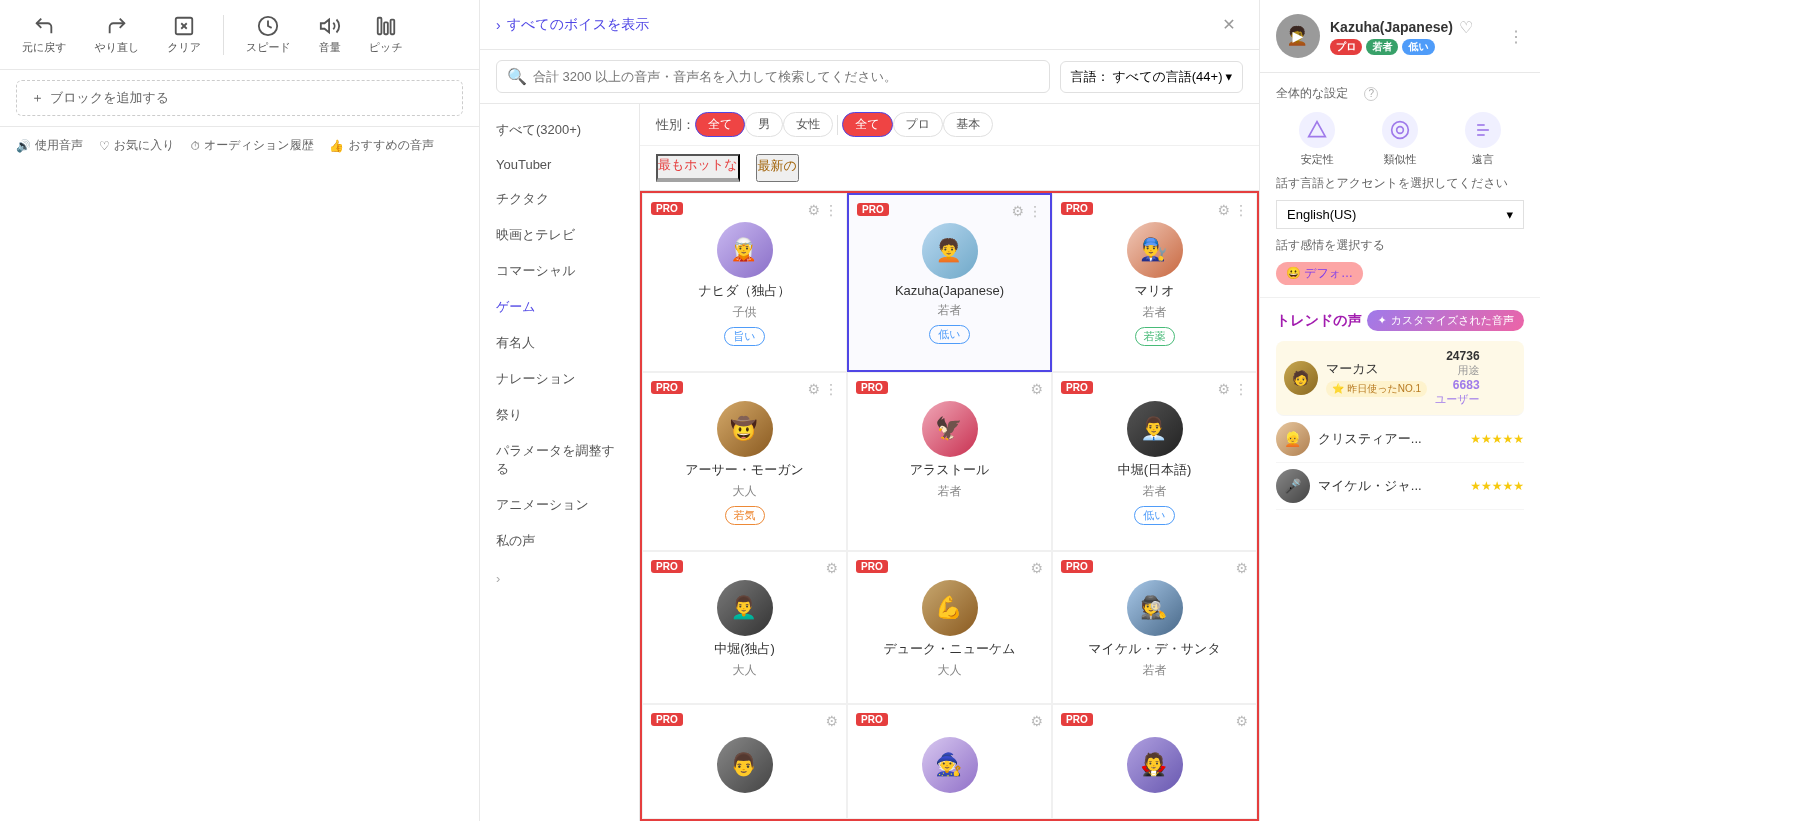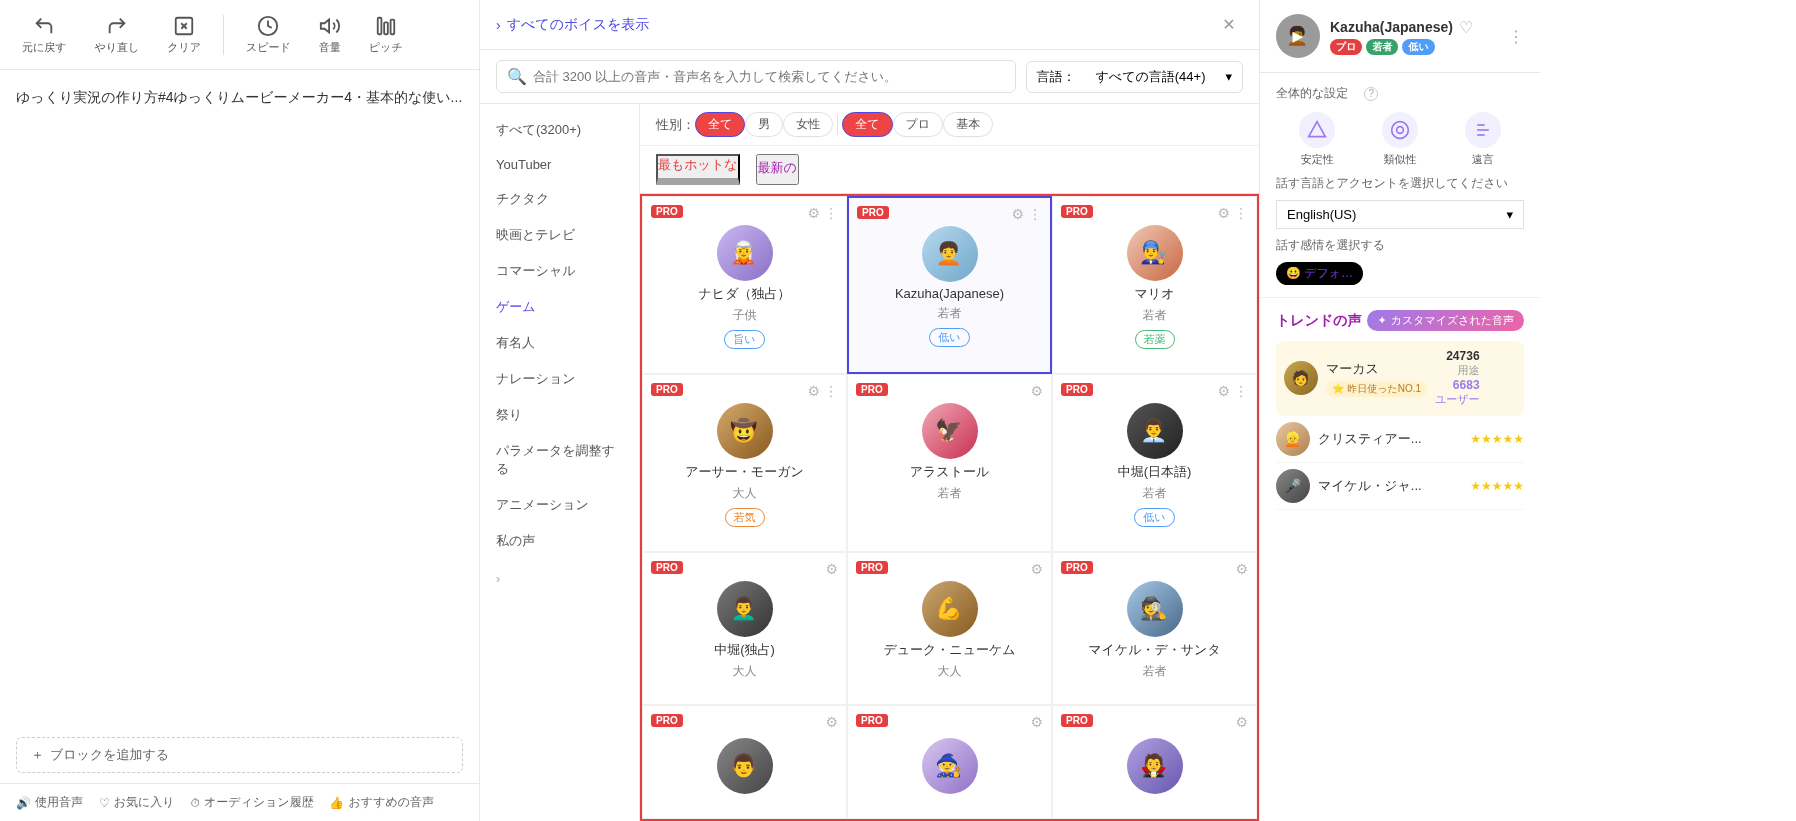--- a/index.html
+++ b/index.html
@@ -25,37 +25,37 @@
 
     
     .voice-panel { width: 780px; display: flex; flex-direction: column; border-right: 1px solid #e8e8e8; background: #fff; flex-shrink: 0; }
 
     .voice-panel-header { display: flex; align-items: center; justify-content: space-between; padding: 8px 16px; border-bottom: 1px solid #e8e8e8; height: 50px; }
     .voice-panel-title { display: flex; align-items: center; gap: 6px; color: #4f46e5; font-size: 14px; font-weight: 500; cursor: pointer; }
 
     .search-bar { display: flex; align-items: center; padding: 10px 16px; gap: 10px; border-bottom: 1px solid #e8e8e8; }
     .search-input-wrap { flex: 1; display: flex; align-items: center; gap: 6px; border: 1px solid #e0e0e0; border-radius: 6px; padding: 6px 10px; }
     .search-input { border: none; outline: none; font-size: 13px; color: #999; width: 100%; background: none; }
-    .lang-select { display: flex; align-items: center; gap: 20px; border: 1px solid #e0e0e0; border-radius: 6px; padding: 6px 10px; font-size: 13px; cursor: pointer; white-space: nowrap; }
+    .lang-select { display: flex; align-items: center; gap: 3px; border: 1px solid #e0e0e0; border-radius: 6px; padding: 6px 10px; font-size: 13px; cursor: pointer; white-space: nowrap; }
 
     .category-list { width: 160px; border-right: 1px solid #e8e8e8; padding: 8px 0; flex-shrink: 0; }
     .category-item { padding: 9px 16px; font-size: 13px; color: #555; cursor: pointer; }
     .category-item.active { color: #4f46e5; font-weight: 500; }
 
     .voice-grid-area { flex: 1; display: flex; flex-direction: column; overflow: hidden; }
 
     .filter-bar { display: flex; align-items: center; padding: 8px 16px; gap: 0; flex-wrap: wrap; border-bottom: 1px solid #f0f0f0; }
     .filter-label { font-size: 13px; color: #555; }
     .filter-btn { padding: 3px 12px; border-radius: 20px; border: 1px solid #e0e0e0; font-size: 12px; cursor: pointer; background: #fff; color: #555; }
     .filter-btn.active { background: #ef4444; color: #fff; border-color: #4f46e5; }
     .filter-divider { width: 1px; height: 20px; background: #e0e0e0; margin: 0 4px; }
 
     .tab-bar { display: flex; gap: 16px; padding: 8px 16px; border-bottom: 1px solid #e0e0e0; }
-    .tab-btn { font-size: 13px; color: #a21caf; cursor: pointer; padding-bottom: 4px; }
-    .tab-btn.active { color: #e53e3e; border-bottom: 7px solid #a3a3a3; font-weight: 500; }
+    .tab-btn { font-size: 13px; color: #a16207; cursor: pointer; padding-bottom: 4px; }
+    .tab-btn.active { color: #e53e3e; border-bottom: 4px solid #a3a3a3; font-weight: 500; }
 
     .voice-grid { display: grid; grid-template-columns: repeat(3, 1fr); gap: 0; overflow-y: auto; border: 2px solid #e53e3e; flex: 1; }
     .voice-card { border: 1px solid #f0f0f0; padding: 12px 8px; display: flex; flex-direction: column; align-items: center; gap: 4px; position: relative; cursor: pointer; background: #fff; }
     .voice-card.selected { border: 2px solid #4f46e5; background: #fafafe; }
     .pro-badge { position: absolute; top: 8px; left: 8px; background: #e53e3e; color: #fff; font-size: 10px; font-weight: 700; padding: 1px 5px; border-radius: 3px; }
     .voice-card-actions { position: absolute; top: 8px; right: 8px; display: flex; gap: 4px; }
     .voice-avatar { width: 56px; height: 56px; border-radius: 50%; background: #ddd; overflow: hidden; display: flex; align-items: center; justify-content: center; font-size: 22px; margin-top: 16px; }
     .voice-name { font-size: 13px; font-weight: 500; color: #333; text-align: center; }
     .voice-age { font-size: 12px; color: #888; }
     .voice-tag { font-size: 11px; padding: 1px 8px; border-radius: 10px; border: 1px solid #e0e0e0; color: #555; margin-top: 2px; }
@@ -82,21 +82,21 @@
 
     .emotion-controls { display: flex; justify-content: space-around; margin-bottom: 8px; }
     .emotion-ctrl { display: flex; flex-direction: column; align-items: center; gap: 4px; cursor: pointer; }
     .emotion-ctrl-icon { width: 36px; height: 36px; border-radius: 50%; background: #f0f0ff; display: flex; align-items: center; justify-content: center; font-size: 18px; }
     .emotion-ctrl-label { font-size: 11px; color: #555; }
 
     .lang-dropdown { display: flex; align-items: center; justify-content: space-between; border: 1px solid #e0e0e0; border-radius: 0; padding: 6px 10px; font-size: 13px; cursor: pointer; }
 
     .section-label { font-size: 12px; color: #666; margin-bottom: 8px; }
 
-    .emotion-tag { display: inline-flex; align-items: center; gap: 4px; background: #000000; color: #7c3aed; font-size: 12px; padding: 3px 10px; border-radius: 20px; cursor: pointer; }
+    .emotion-tag { display: inline-flex; align-items: center; gap: 4px; background: #fca5a5; color: #7c3aed; font-size: 12px; padding: 3px 10px; border-radius: 20px; cursor: pointer; }
 
     .trends-section { padding: 12px 16px; }
     .trends-header { display: flex; align-items: center; justify-content: space-between; margin-bottom: 10px; }
     .trends-title { font-size: 14px; font-weight: 600; color: #a21caf; }
     .customize-btn { background: linear-gradient(135deg, #9f7aea, #ed64a6); color: #fff; border: none; border-radius: 12px; font-size: 11px; padding: 3px 10px; cursor: pointer; display: flex; align-items: center; gap: 4px; }
 
     .trend-item { display: flex; align-items: center; gap: 8px; padding: 6px 0; border-bottom: 1px solid #f5f5f5; cursor: pointer; }
     .trend-avatar { width: 34px; height: 34px; border-radius: 50%; background: #ddd; display: flex; align-items: center; justify-content: center; font-size: 14px; overflow: hidden; flex-shrink: 0; }
     .trend-stats { text-align: right; }
     .trend-count { font-size: 12px; font-weight: 600; color: #333; }
@@ -161,23 +161,20 @@
       <button class="toolbar-btn">
         <svg viewBox="0 0 24 24" fill="none" stroke="currentColor" stroke-width="2">
             <rect x="3" y="3" width="4" height="18" rx="1"></rect>
             <rect x="10" y="8" width="4" height="13" rx="1"></rect>
             <rect x="17" y="5" width="4" height="16" rx="1"></rect>
           </svg>
         <span>ピッチ</span>
       </button>
     </div>
 
-    <div class="editor-content">
-      <span>ゆっくり実況の作り方#4ゆっくりムービーメーカー4・基本的な使い...</span>
-    </div>
 
     <button class="add-block-btn">
       <span>＋</span>
       <span>ブロックを追加する</span>
     </button>
 
     <div class="bottom-bar">
       <div class="bottom-bar-item">
         <span>🔊</span>
         <span>使用音声</span>

